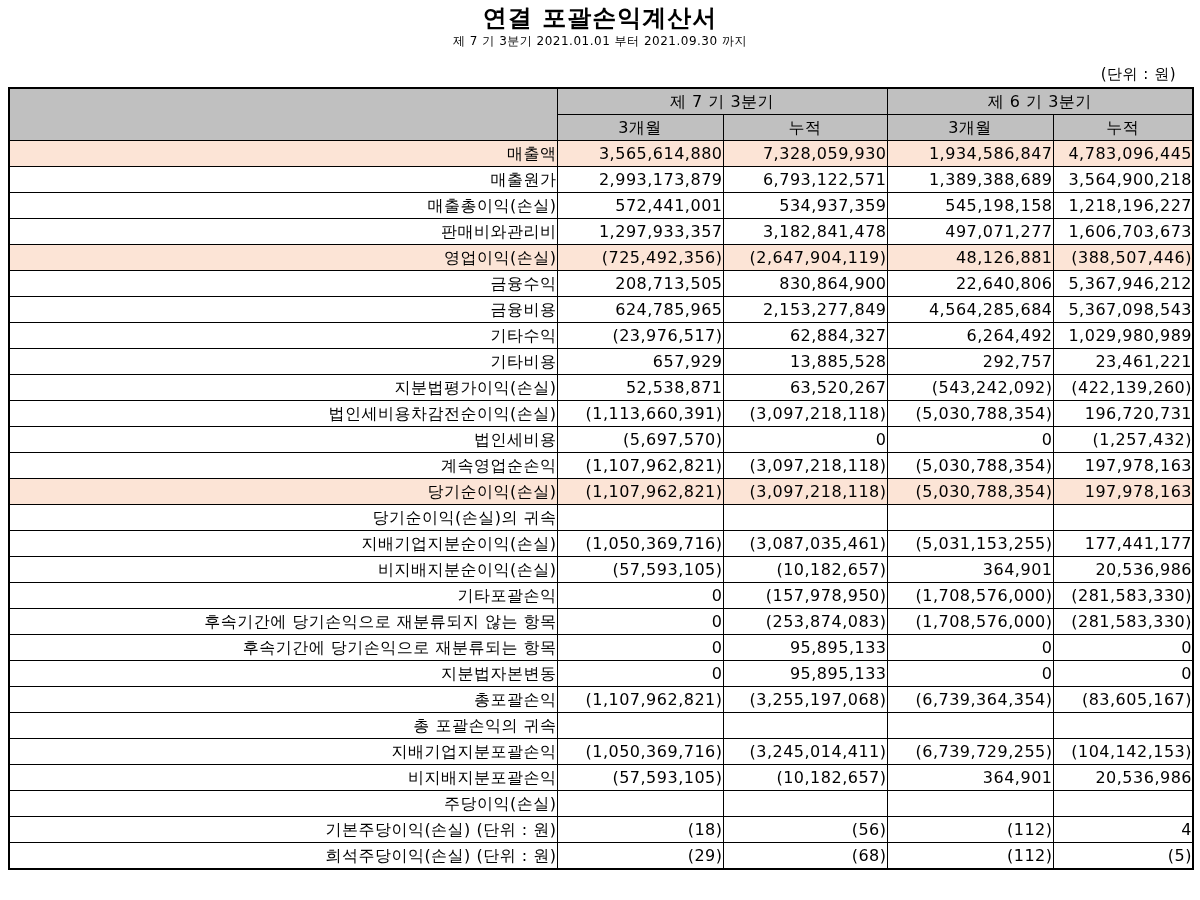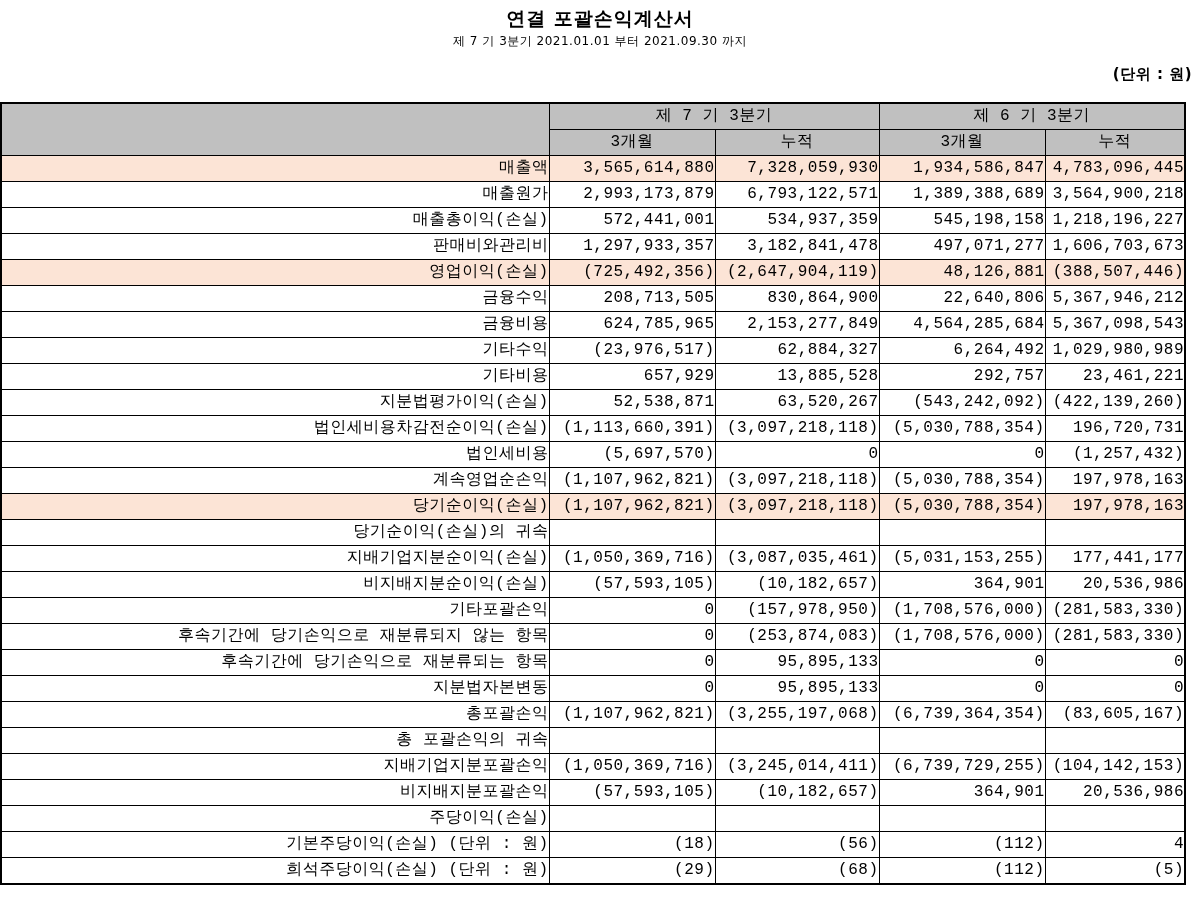--- a/index.html
+++ b/index.html
@@ -7,50 +7,48 @@
     margin: 0; padding: 0;
     width: 1200px; height: 900px;
     background: #ffffff;
     font-family: "DejaVu Sans", "Liberation Sans", sans-serif;
     color: #000;
   }
   .doc { width: 1200px; height: 900px; overflow: hidden; }
 
   .doc-title {
     text-align: center;
-    font-size: 19px;
+    font-size: 24px;
     font-weight: bold;
     letter-spacing: 1px;
     padding-top: 6px;
     line-height: 24px;
   }
   .doc-subtitle {
     text-align: center;
     font-size: 12px;
     line-height: 22px;
     letter-spacing: 0.5px;
   }
   .doc-subtitle:first-of-type { margin-top: 4px; }
   .unit-note {
     text-align: right;
     font-size: 15px;
-    padding-right: 8px;
+    padding-right: 24px;
     margin-top: 13px;
-    margin-bottom: 18px;
+    margin-bottom: 3px;
     letter-spacing: 0.5px;
-    font-weight: bold;
   }
 
   table.fs {
-    margin-left: 0;
+    margin-left: 8px;
     width: 1184px;
     border-collapse: collapse;
     table-layout: fixed;
     border: 2px solid #000;
-    font-family: Liberation Mono, monospace;
   }
   table.fs th, table.fs td {
     border: 1px solid #000;
     height: 25px;
     padding: 0;
     font-size: 16px;
     font-weight: normal;
     white-space: nowrap;
     overflow: hidden;
     letter-spacing: 0.5px;

